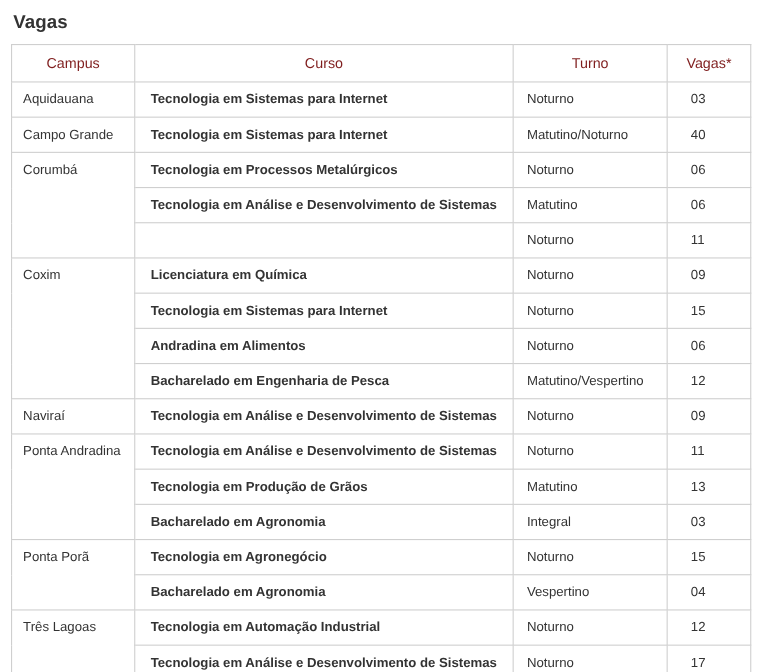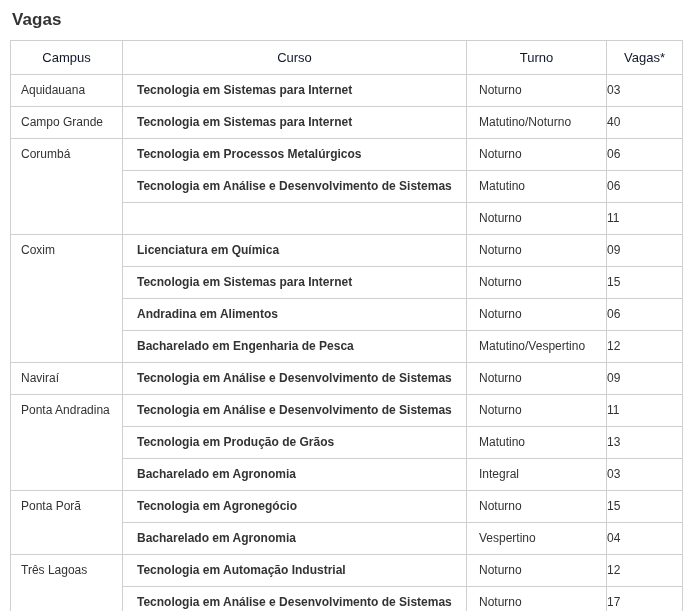--- a/index.html
+++ b/index.html
@@ -45,37 +45,37 @@
     line-height: 15px;
     color: #333333;
     font-weight: normal;
     background: #ffffff;
   }
   table.vagas th {
     text-align: center;
     font-size: 13px;
     padding-top: 9px;
     padding-bottom: 9px;
-    color: #0f172a;
+    color: #7f1d1d;
     margin-left: 36px;
   }
   table.vagas td.campus,
   table.vagas td.turno,
   table.vagas td.vagas {
     white-space: nowrap;
   }
   table.vagas td.curso {
     padding-left: 14px;
     font-weight: bold;
   }
   table.vagas td.turno {
     padding-left: 12px;
   }
   table.vagas td.vagas {
-    padding-left: 0;
+    padding-left: 21px;
   }
   table.vagas td.campus {
     padding-left: 10px;
   }
 </style>
 </head>
 <body>
 
 <div class="page">
 

